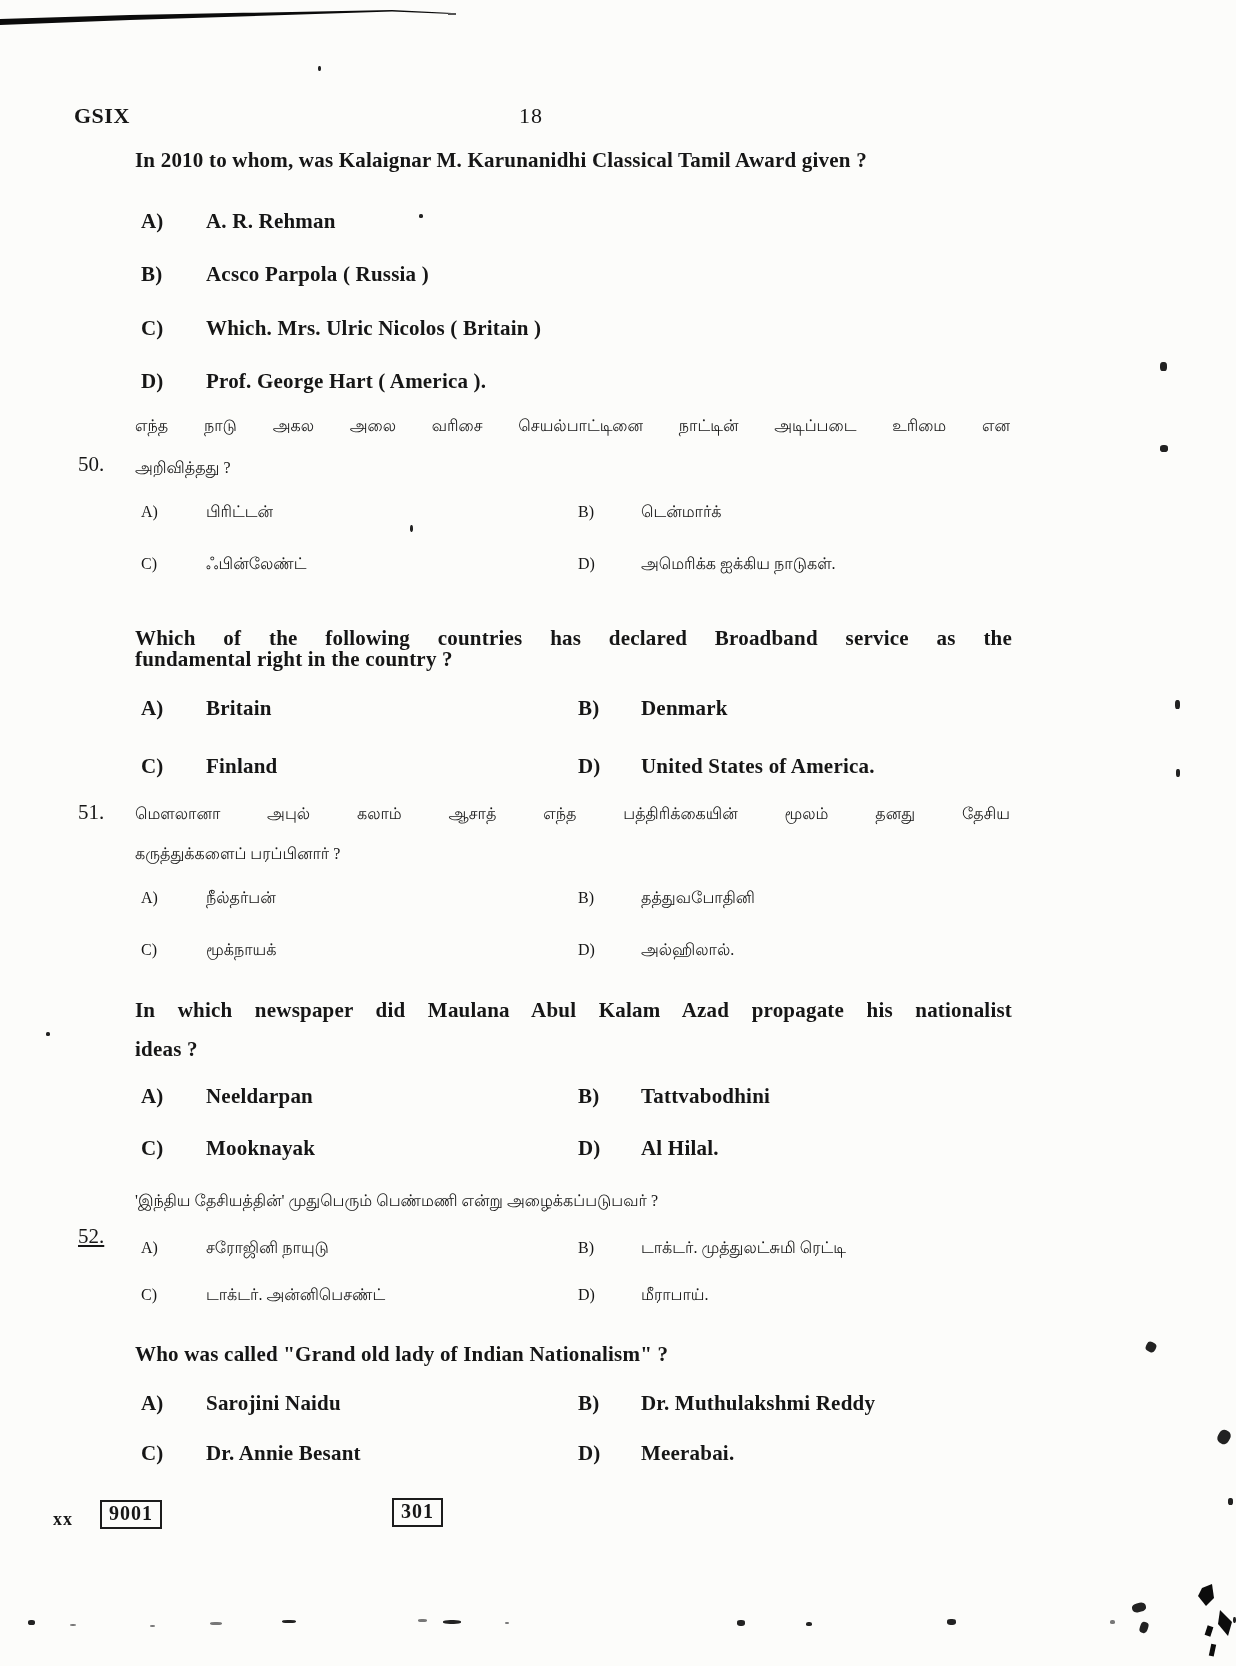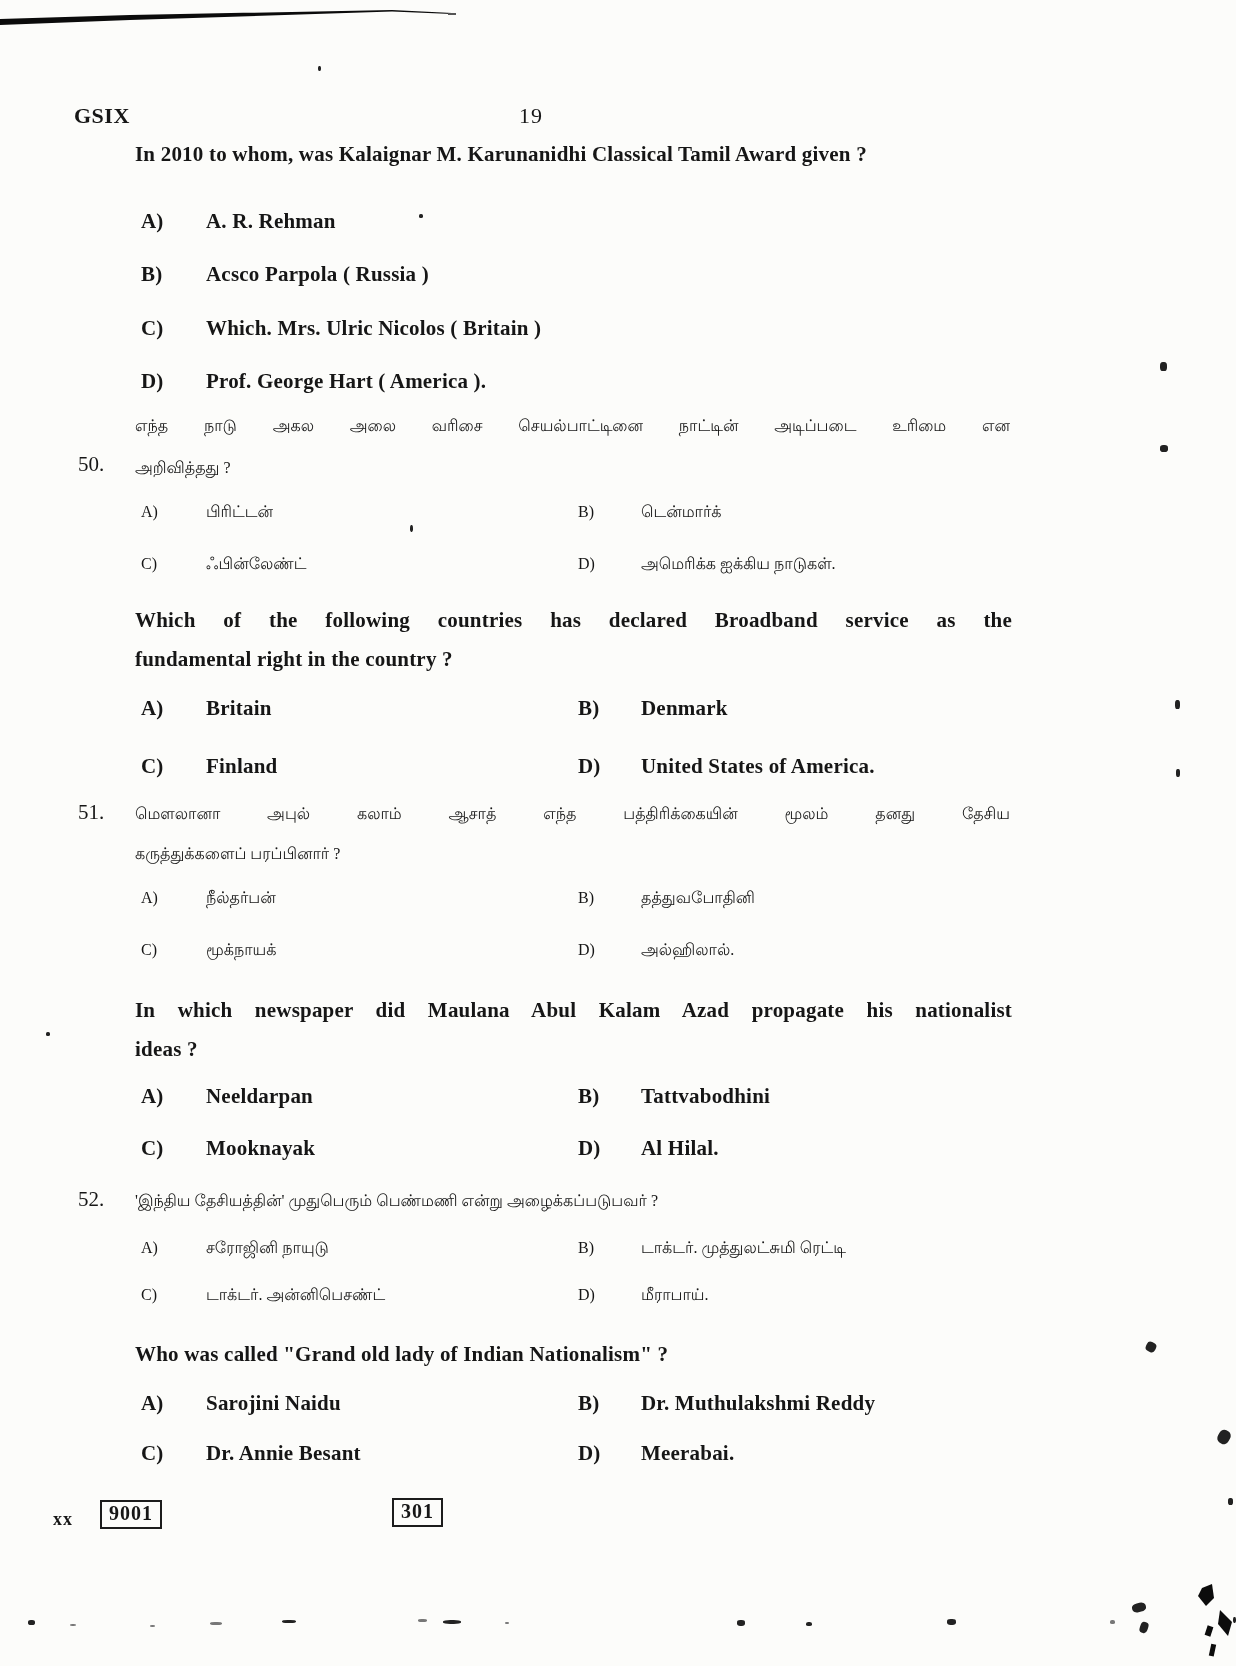--- a/index.html
+++ b/index.html
@@ -46,23 +46,23 @@
 <body>
 
 <div class="page">
 
   <svg class="abs" style="left:0; top:0;" width="520" height="34">
     <polygon points="0,19 130,15 392,10 452,13 452,14 392,11.5 130,20 0,25" fill="#0b0b0b"></polygon>
     <rect x="448" y="13" width="8" height="2" fill="#555"></rect>
   </svg>
 
   <div class="abs hdr-code" style="left:74px; top:103px;">GSIX</div>
-  <div class="abs hdr-page" style="left:519px; top:103px;">19</div>
-
-  <div class="abs eng qline qtext-col" style="top:139px;">In 2010 to whom, was Kalaignar M. Karunanidhi Classical Tamil Award given ?</div>
+  <div class="abs hdr-page" style="left:519px; top:103px;">18</div>
+
+  <div class="abs eng qline qtext-col" style="top:145px;">In 2010 to whom, was Kalaignar M. Karunanidhi Classical Tamil Award given ?</div>
 
   <div class="row" style="top:209px;">
     <span class="ol eng c1l">A)</span>
     <span class="ot eng c1t">A. R. Rehman</span>
   </div>
   <div class="row" style="top:262px;">
     <span class="ol eng c1l">B)</span>
     <span class="ot eng c1t">Acsco Parpola ( Russia )</span>
   </div>
   <div class="row" style="top:316px;">
@@ -84,21 +84,21 @@
     <span class="ol tam c2l">B)</span>
     <span class="ot tam c2t">டென்மார்க்</span>
   </div>
   <div class="row" style="top:555px;">
     <span class="ol tam c1l">C)</span>
     <span class="ot tam c1t">ஃபின்லேண்ட்</span>
     <span class="ol tam c2l">D)</span>
     <span class="ot tam c2t">அமெரிக்க ஐக்கிய நாடுகள்.</span>
   </div>
 
-  <div class="abs eng qline just qtext-col" style="top:605px; width:877px;">Which of the following countries has declared Broadband service as the</div>
+  <div class="abs eng qline just qtext-col" style="top:623px; width:877px;">Which of the following countries has declared Broadband service as the</div>
   <div class="abs eng qline qtext-col" style="top:644px;">fundamental right in the country ?</div>
 
   <div class="row" style="top:696px;">
     <span class="ol eng c1l">A)</span>
     <span class="ot eng c1t">Britain</span>
     <span class="ol eng c2l">B)</span>
     <span class="ot eng c2t">Denmark</span>
   </div>
   <div class="row" style="top:754px;">
     <span class="ol eng c1l">C)</span>
@@ -133,21 +133,21 @@
     <span class="ol eng c2l">B)</span>
     <span class="ot eng c2t">Tattvabodhini</span>
   </div>
   <div class="row" style="top:1136px;">
     <span class="ol eng c1l">C)</span>
     <span class="ot eng c1t">Mooknayak</span>
     <span class="ol eng c2l">D)</span>
     <span class="ot eng c2t">Al Hilal.</span>
   </div>
 
-  <div class="abs qnum tam qnum-col" style="top:1187px;">52.</div>
+  <div class="abs qnum tam qnum-col" style="top:1224px;text-decoration:underline;">52.</div>
   <div class="abs tam qline qtext-col" style="top:1186px;">'இந்திய தேசியத்தின்' முதுபெரும் பெண்மணி என்று அழைக்கப்படுபவர் ?</div>
 
   <div class="row" style="top:1239px;">
     <span class="ol tam c1l">A)</span>
     <span class="ot tam c1t">சரோஜினி நாயுடு</span>
     <span class="ol tam c2l">B)</span>
     <span class="ot tam c2t">டாக்டர். முத்துலட்சுமி ரெட்டி</span>
   </div>
   <div class="row" style="top:1286px;">
     <span class="ol tam c1l">C)</span>

